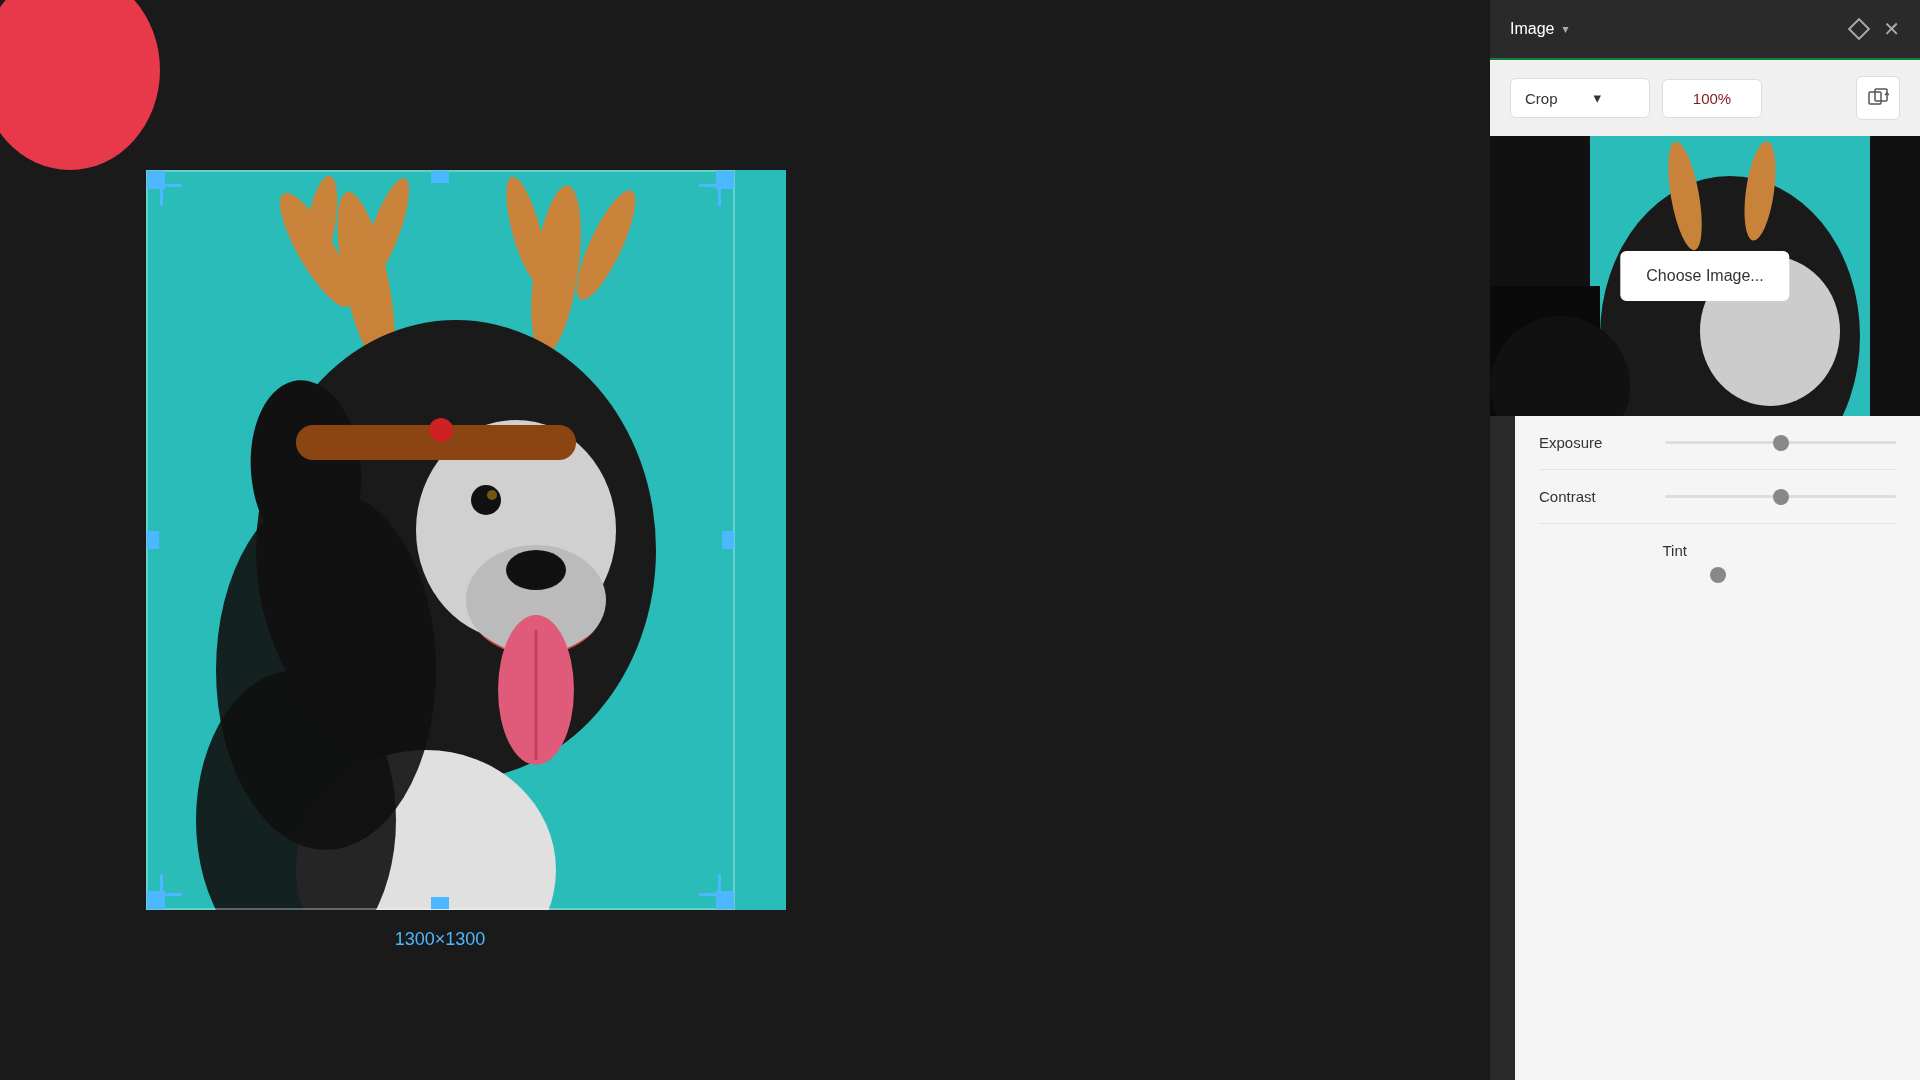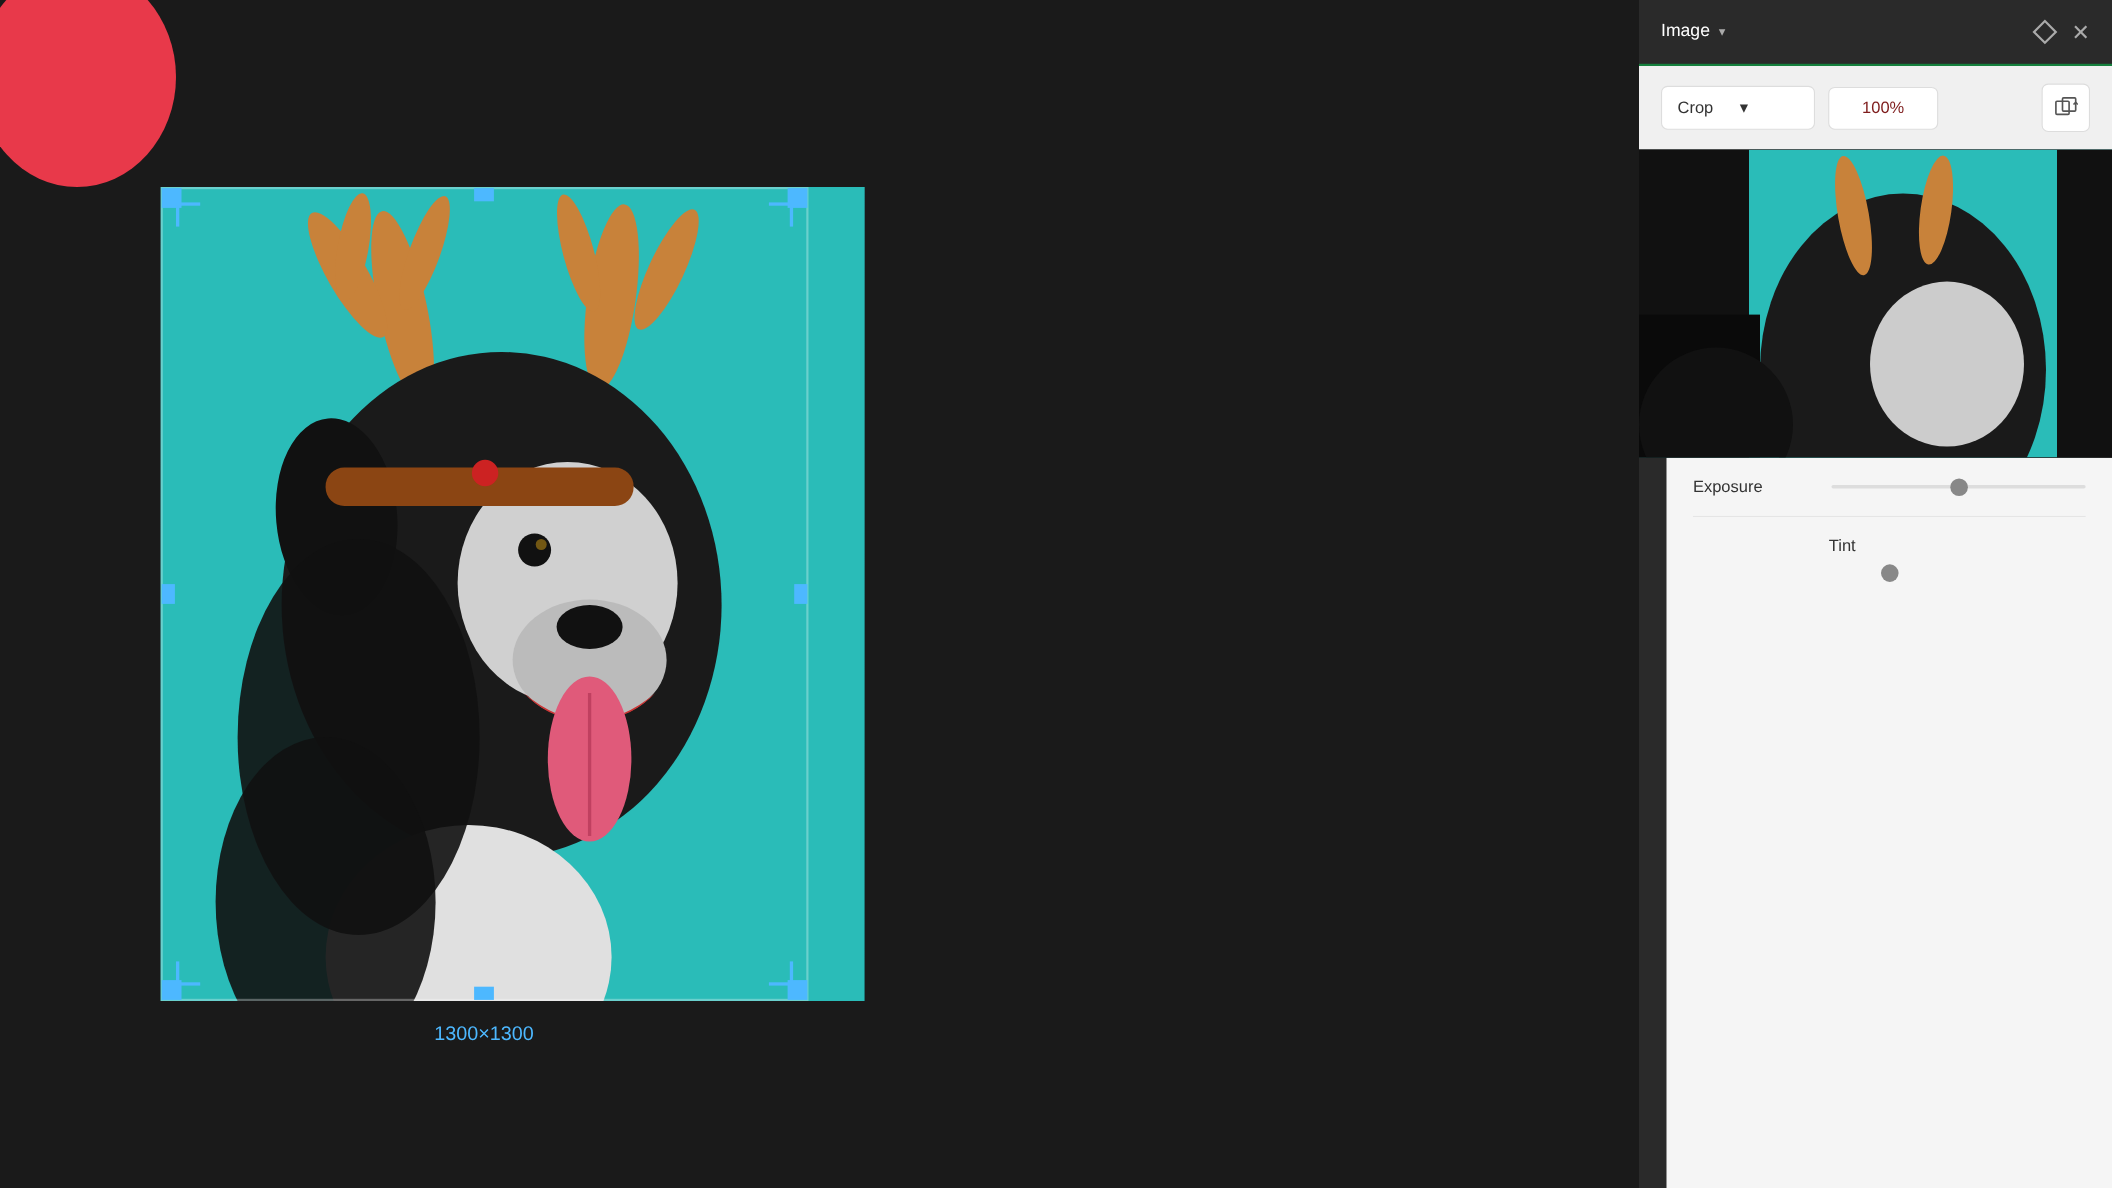--- a/index.html
+++ b/index.html
@@ -238,21 +238,21 @@
 
     .crop-select {
       background: white;
       border: 1px solid #ddd;
       border-radius: 6px;
       padding: 10px 14px;
       font-size: 15px;
       color: #333;
       display: flex;
       align-items: center;
-      gap: 24px;
+      gap: 36px;
       cursor: pointer;
       min-width: 140px;
     }
 
     .zoom-input {
       background: white;
       border: 1px solid #ddd;
       border-radius: 6px;
       padding: 10px 14px;
       font-size: 15px;
@@ -492,30 +492,37 @@
         <ellipse cx="240" cy="200" rx="130" ry="160" fill="#1a1a1a"></ellipse>
         <ellipse cx="280" cy="195" rx="70" ry="75" fill="#ccc"></ellipse>
 
         <ellipse cx="195" cy="60" rx="14" ry="55" fill="#c8823a" transform="rotate(-10, 195, 60)"></ellipse>
         <ellipse cx="270" cy="55" rx="14" ry="50" fill="#c8823a" transform="rotate(8, 270, 55)"></ellipse>
 
         <rect x="0" y="150" width="110" height="130" fill="#0a0a0a"></rect>
         <ellipse cx="70" cy="250" rx="70" ry="70" fill="#111"></ellipse>
       </svg>
     </div>
+    <button class="choose-image-btn">Choose Image...</button>
   </div>
 
   <div class="adjustments-panel">
     <div class="adjustment-row">
       <span class="adjustment-label">Exposure</span>
       <div class="slider-track">
         <div class="slider-thumb"></div>
       </div>
     </div>
     <div class="adjustment-row">
+      <span class="adjustment-label">Contrast</span>
+      <div class="slider-track">
+        <div class="slider-thumb"></div>
+      </div>
+    </div>
+    <div class="adjustment-row">
       <span class="adjustment-label">Tint</span>
       <div class="slider-track">
         <div class="slider-thumb"></div>
       </div>
     </div>
   </div>
 
 </div>
 
 </body></html>

